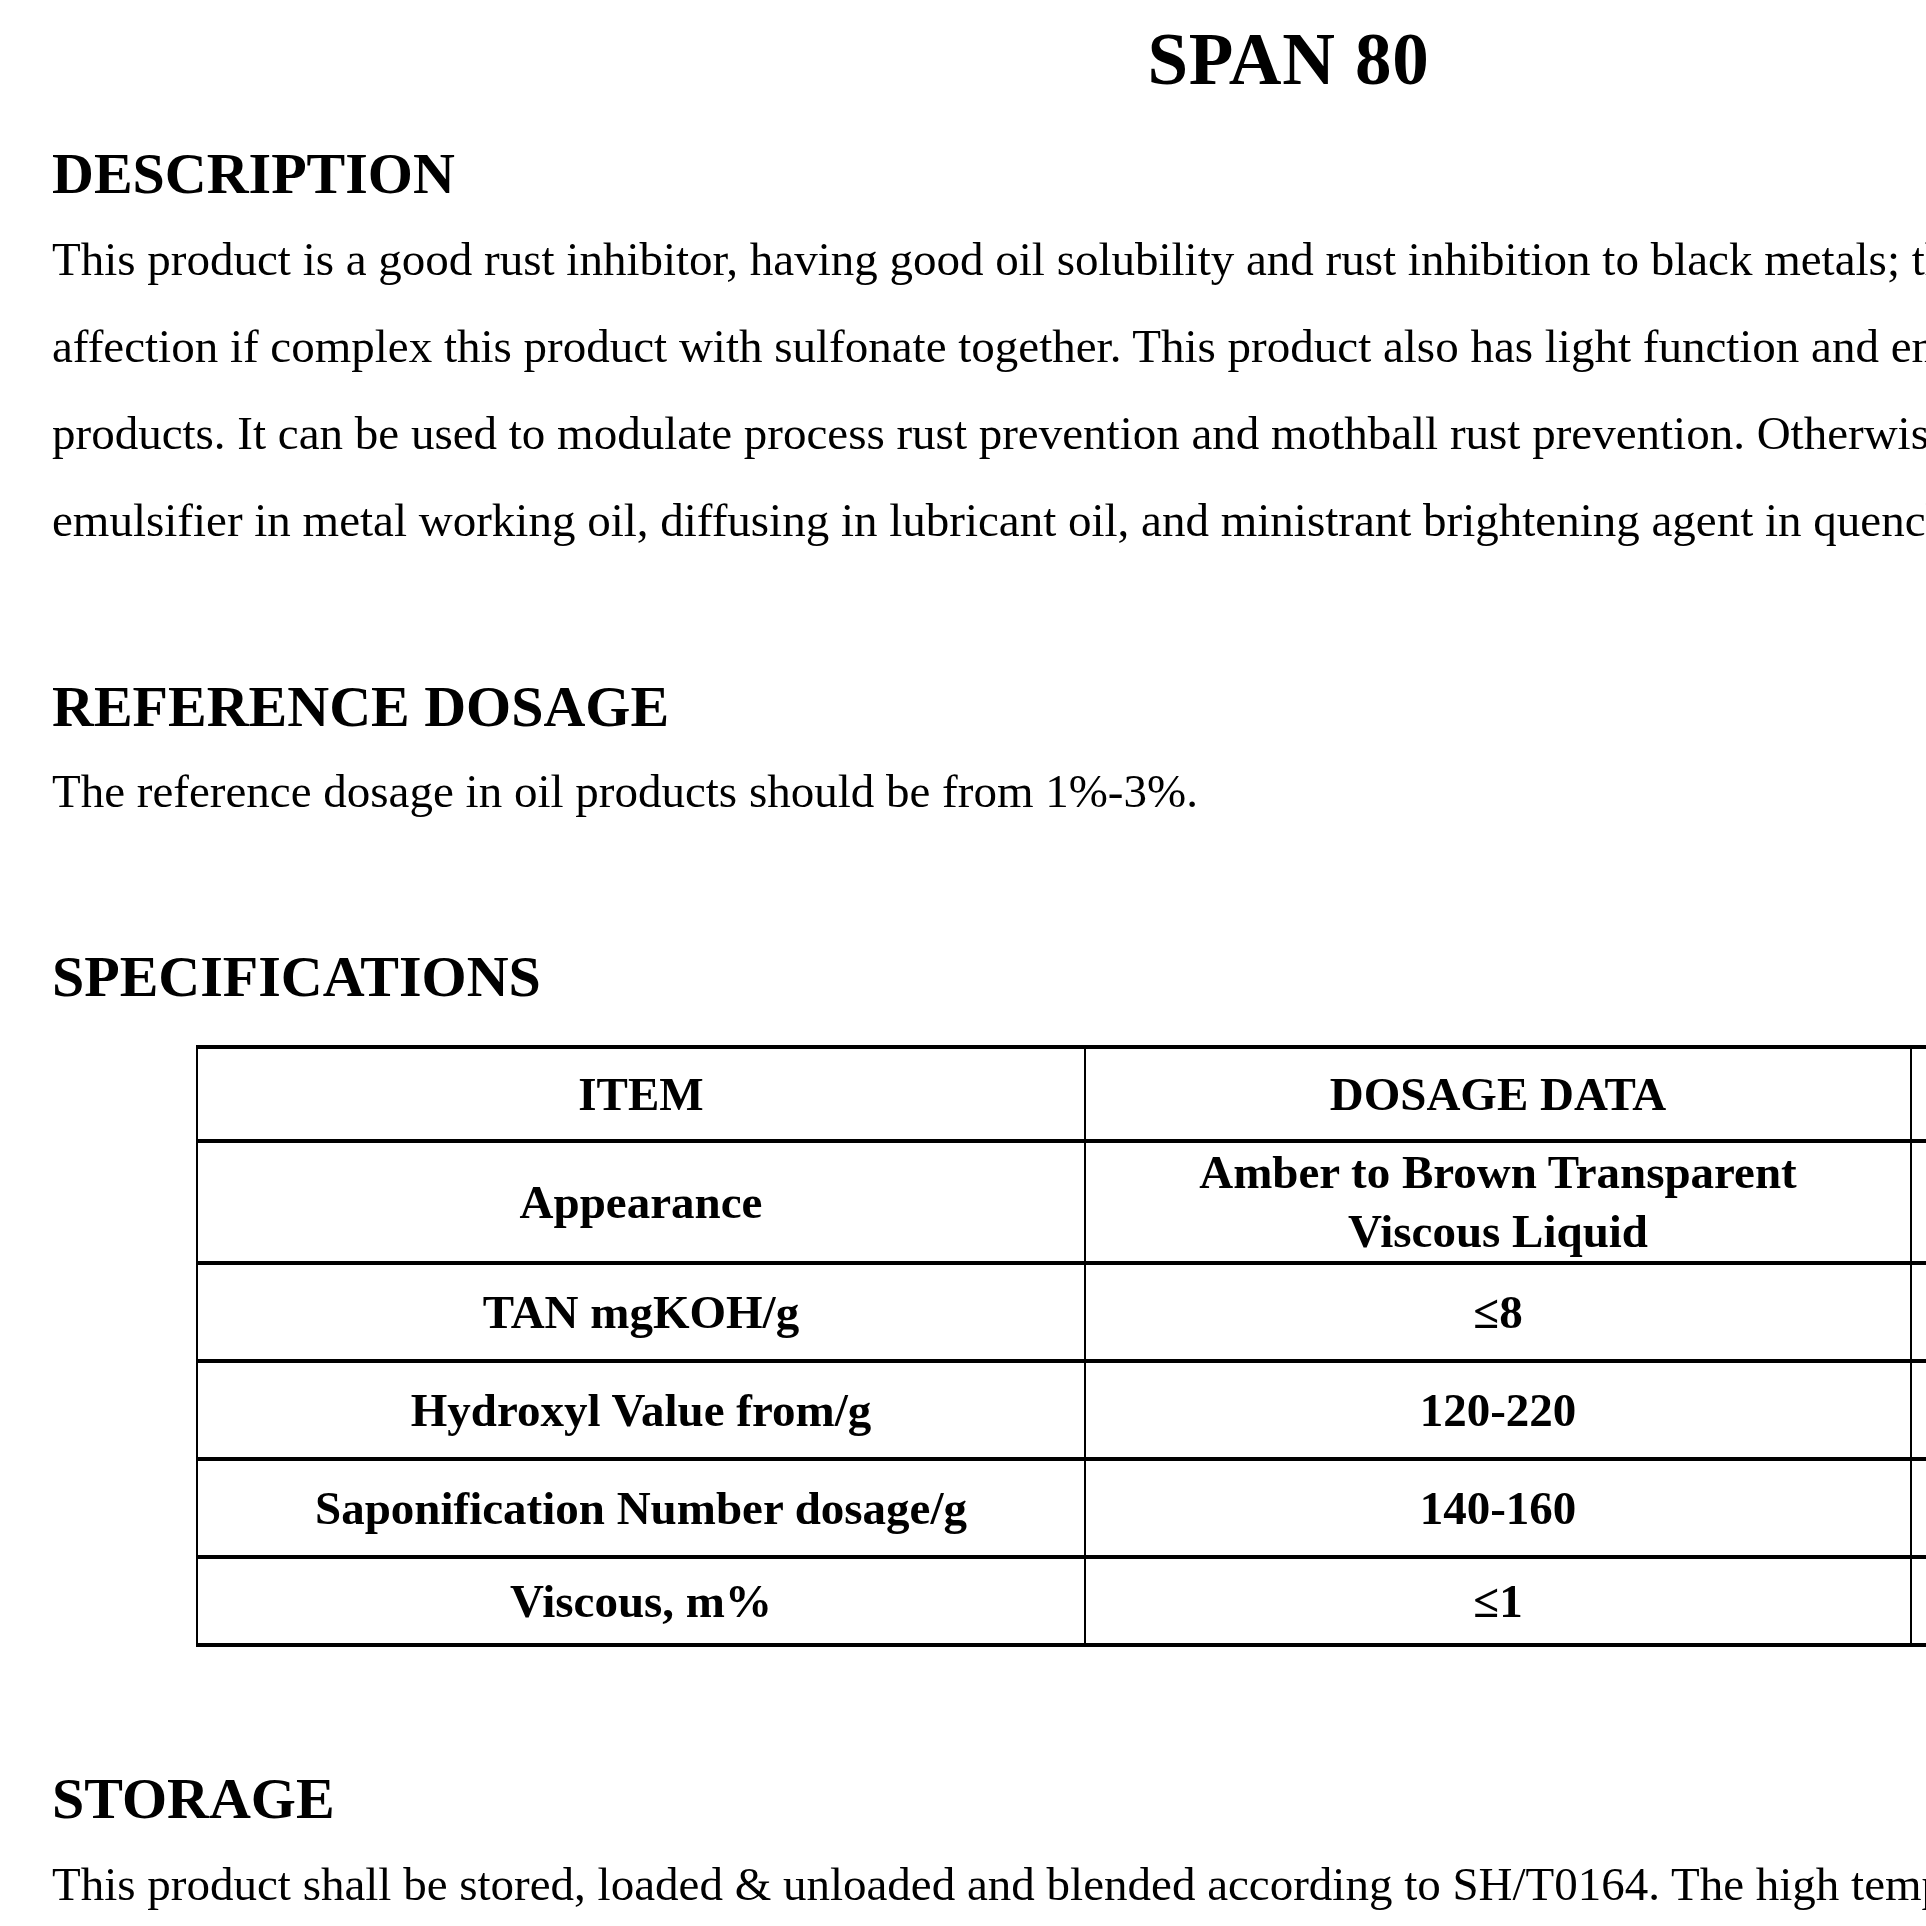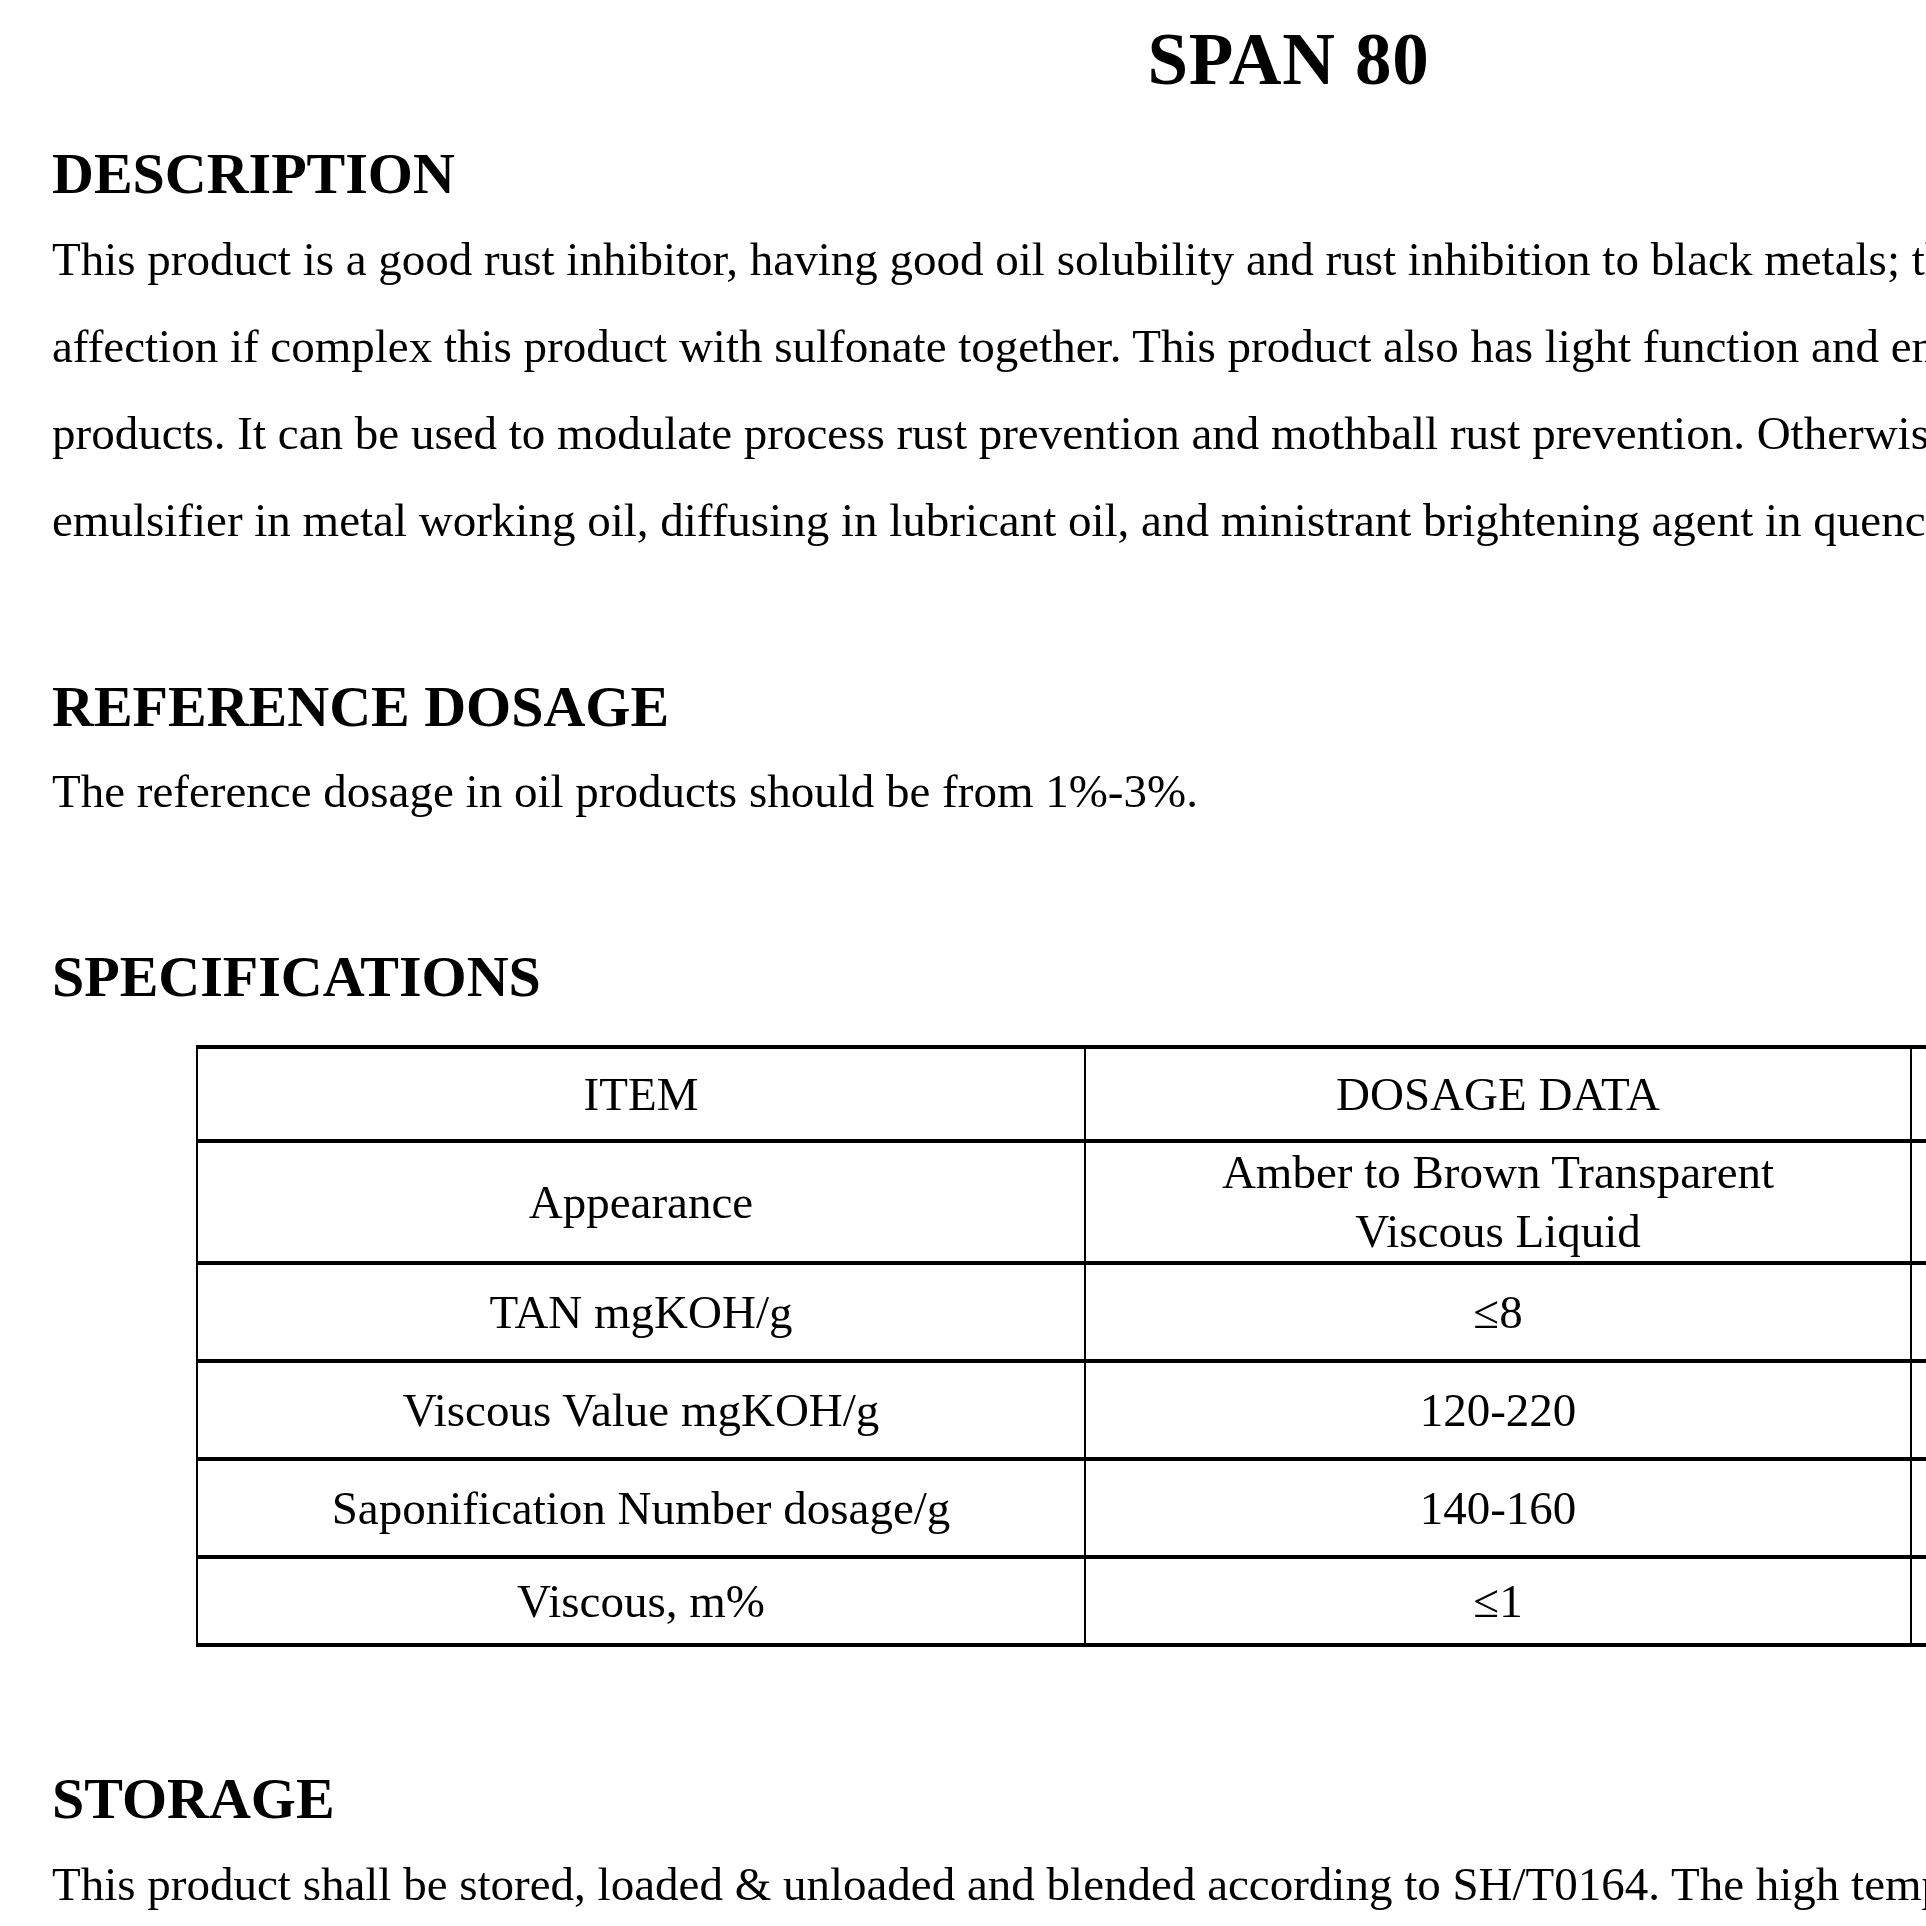--- a/index.html
+++ b/index.html
@@ -54,21 +54,21 @@
     margin: 34px 0 0 144px;
     background: #ffffff;
   }
   table.spec-table th,
   table.spec-table td {
     border: 2.7px solid #000000;
     border-top-width: 4.2px;
     border-bottom-width: 4.2px;
     text-align: center;
     vertical-align: middle;
-    font-weight: normal;
+    font-weight: bold;
     font-size: 47px;
     line-height: 59px;
     padding: 0 7.7px;
     overflow: hidden;
   }
   table.spec-table thead tr { height: 94px; }
   table.spec-table tbody tr:nth-child(1) { height: 117px; }
   table.spec-table tbody tr:nth-child(2) { height: 98px; }
   table.spec-table tbody tr:nth-child(3) { height: 98px; }
   table.spec-table tbody tr:nth-child(4) { height: 98px; }
@@ -119,21 +119,21 @@
             <td>Appearance</td>
             <td>Amber to Brown Transparent<br>Viscous Liquid</td>
             <td>Visual</td>
           </tr>
           <tr>
             <td>TAN mgKOH/g</td>
             <td>≤8</td>
             <td>GB/T264</td>
           </tr>
           <tr>
-            <td>Viscous Value mgKOH/g</td>
+            <td>Hydroxyl Value from/g</td>
             <td>120-220</td>
             <td>Enterprise Standard</td>
           </tr>
           <tr>
             <td>Saponification Number dosage/g</td>
             <td>140-160</td>
             <td>Enterprise Standard</td>
           </tr>
           <tr>
             <td>Viscous, m%</td>

